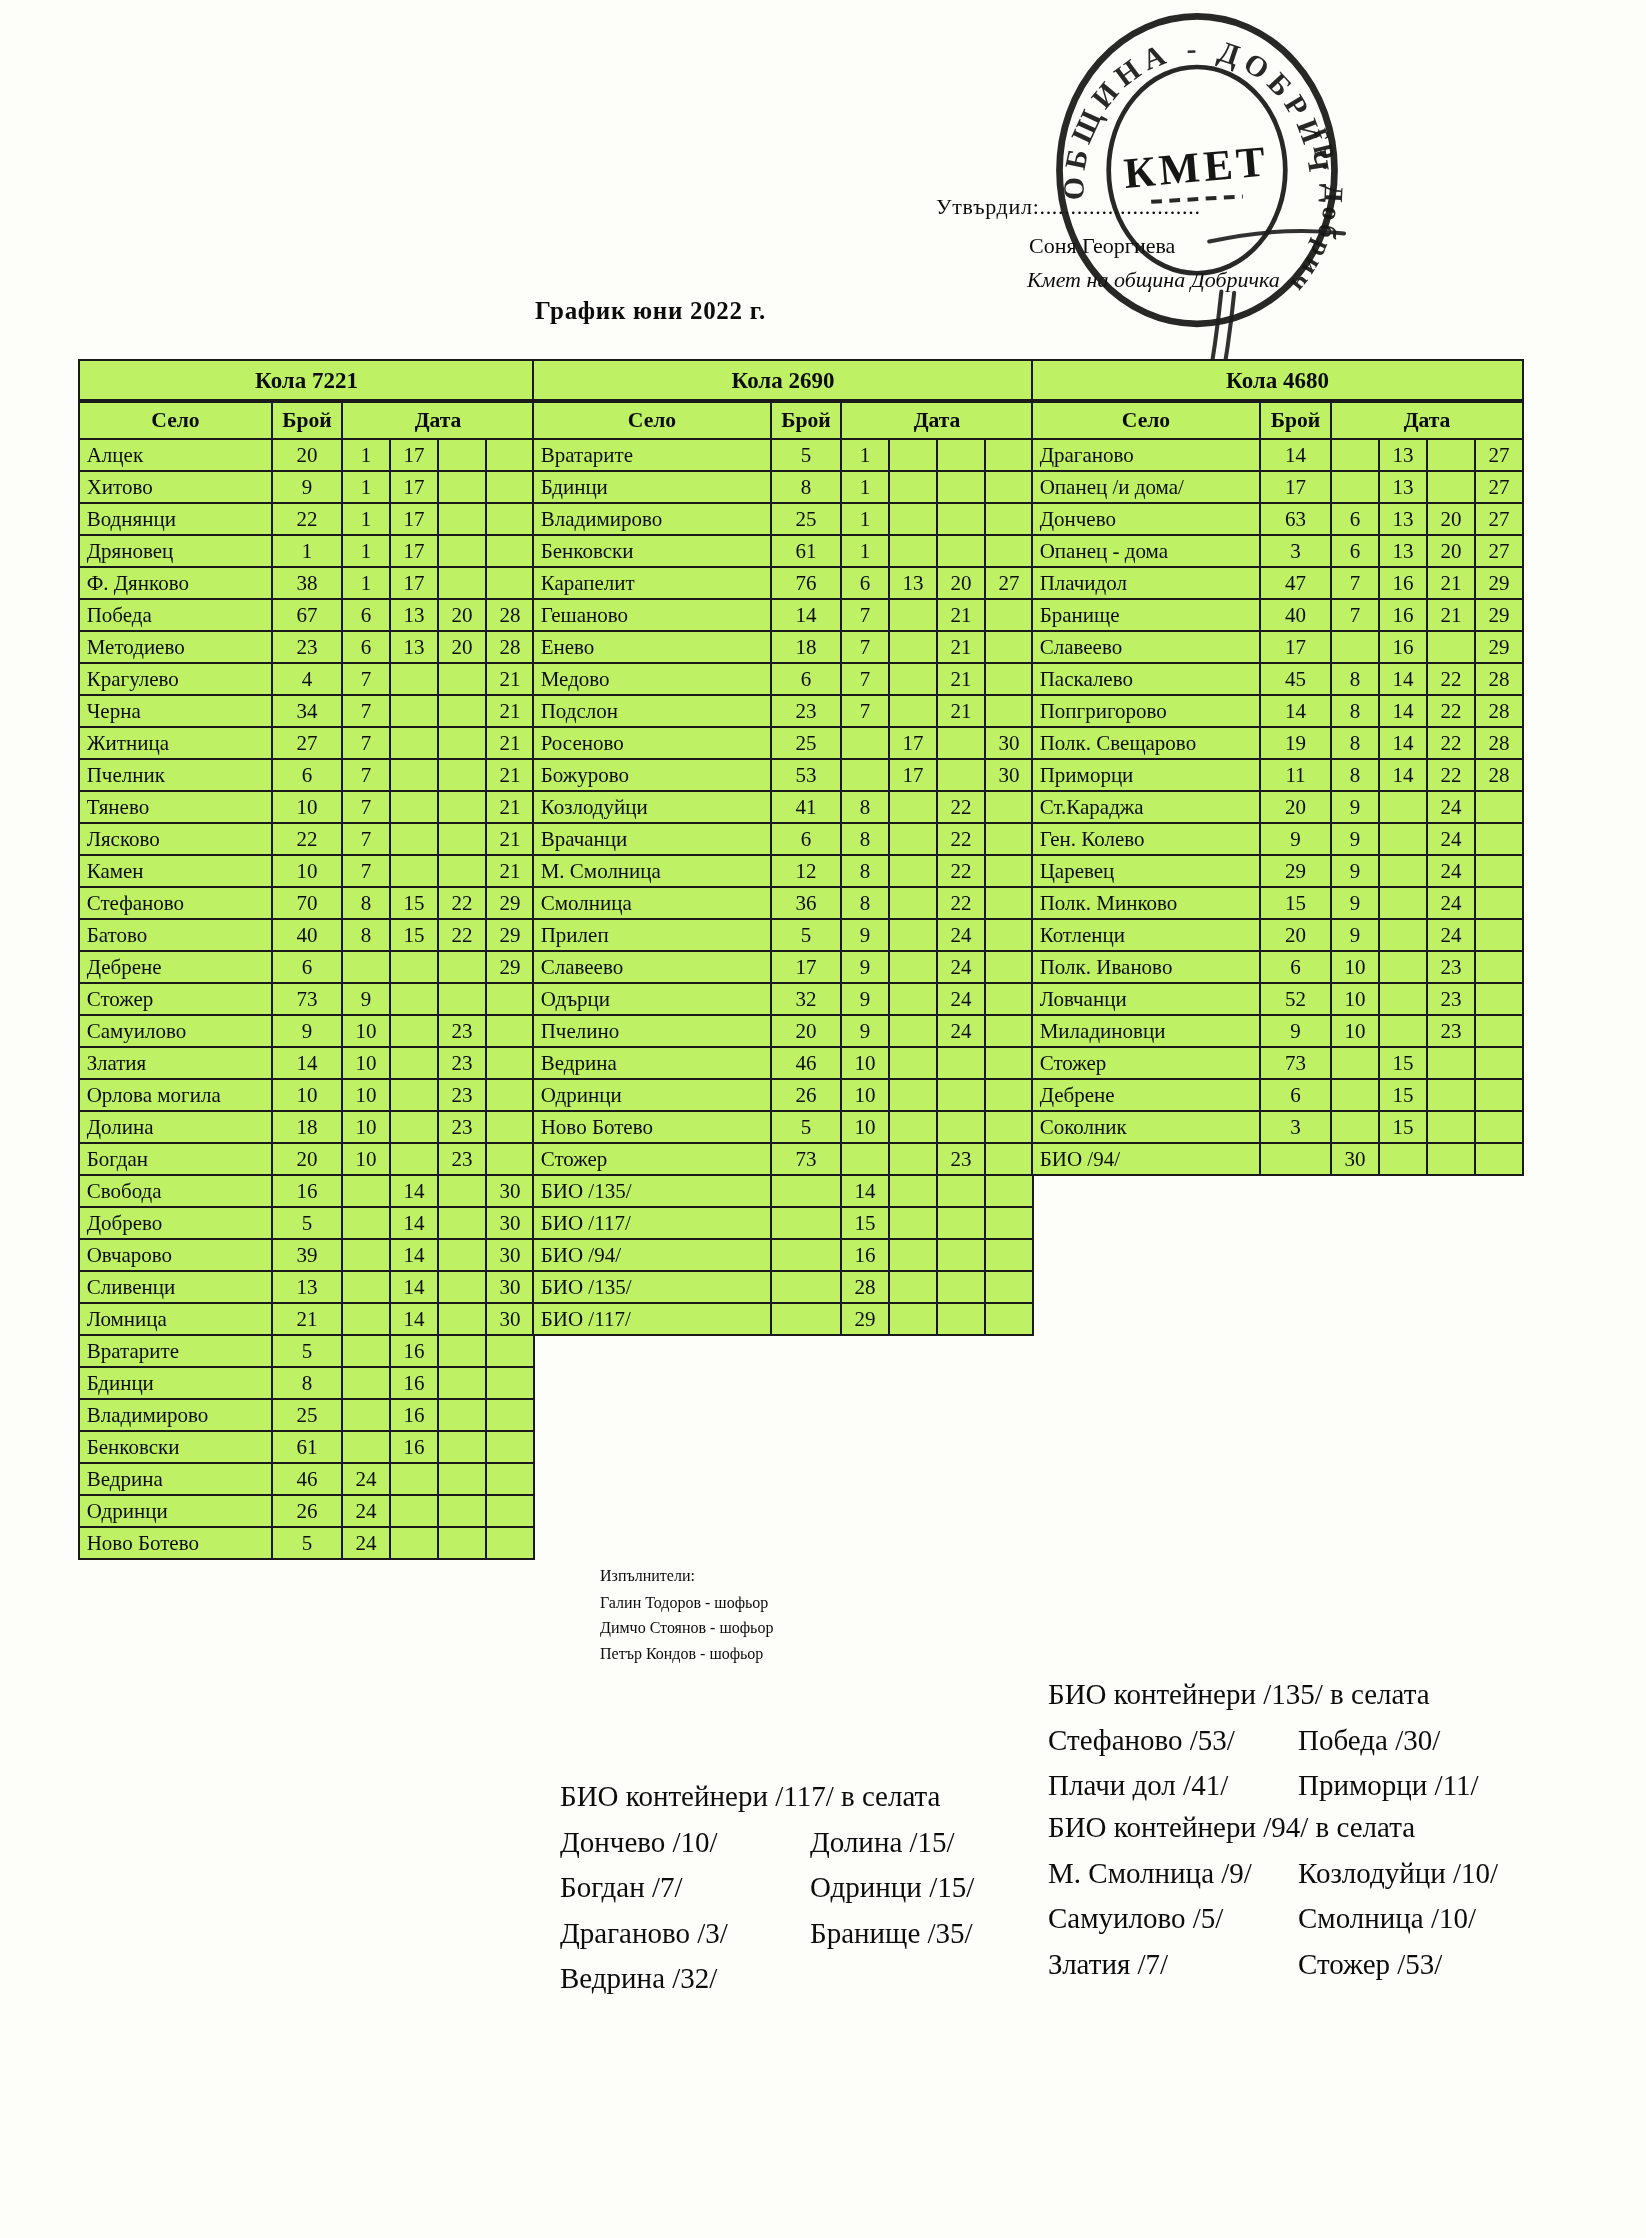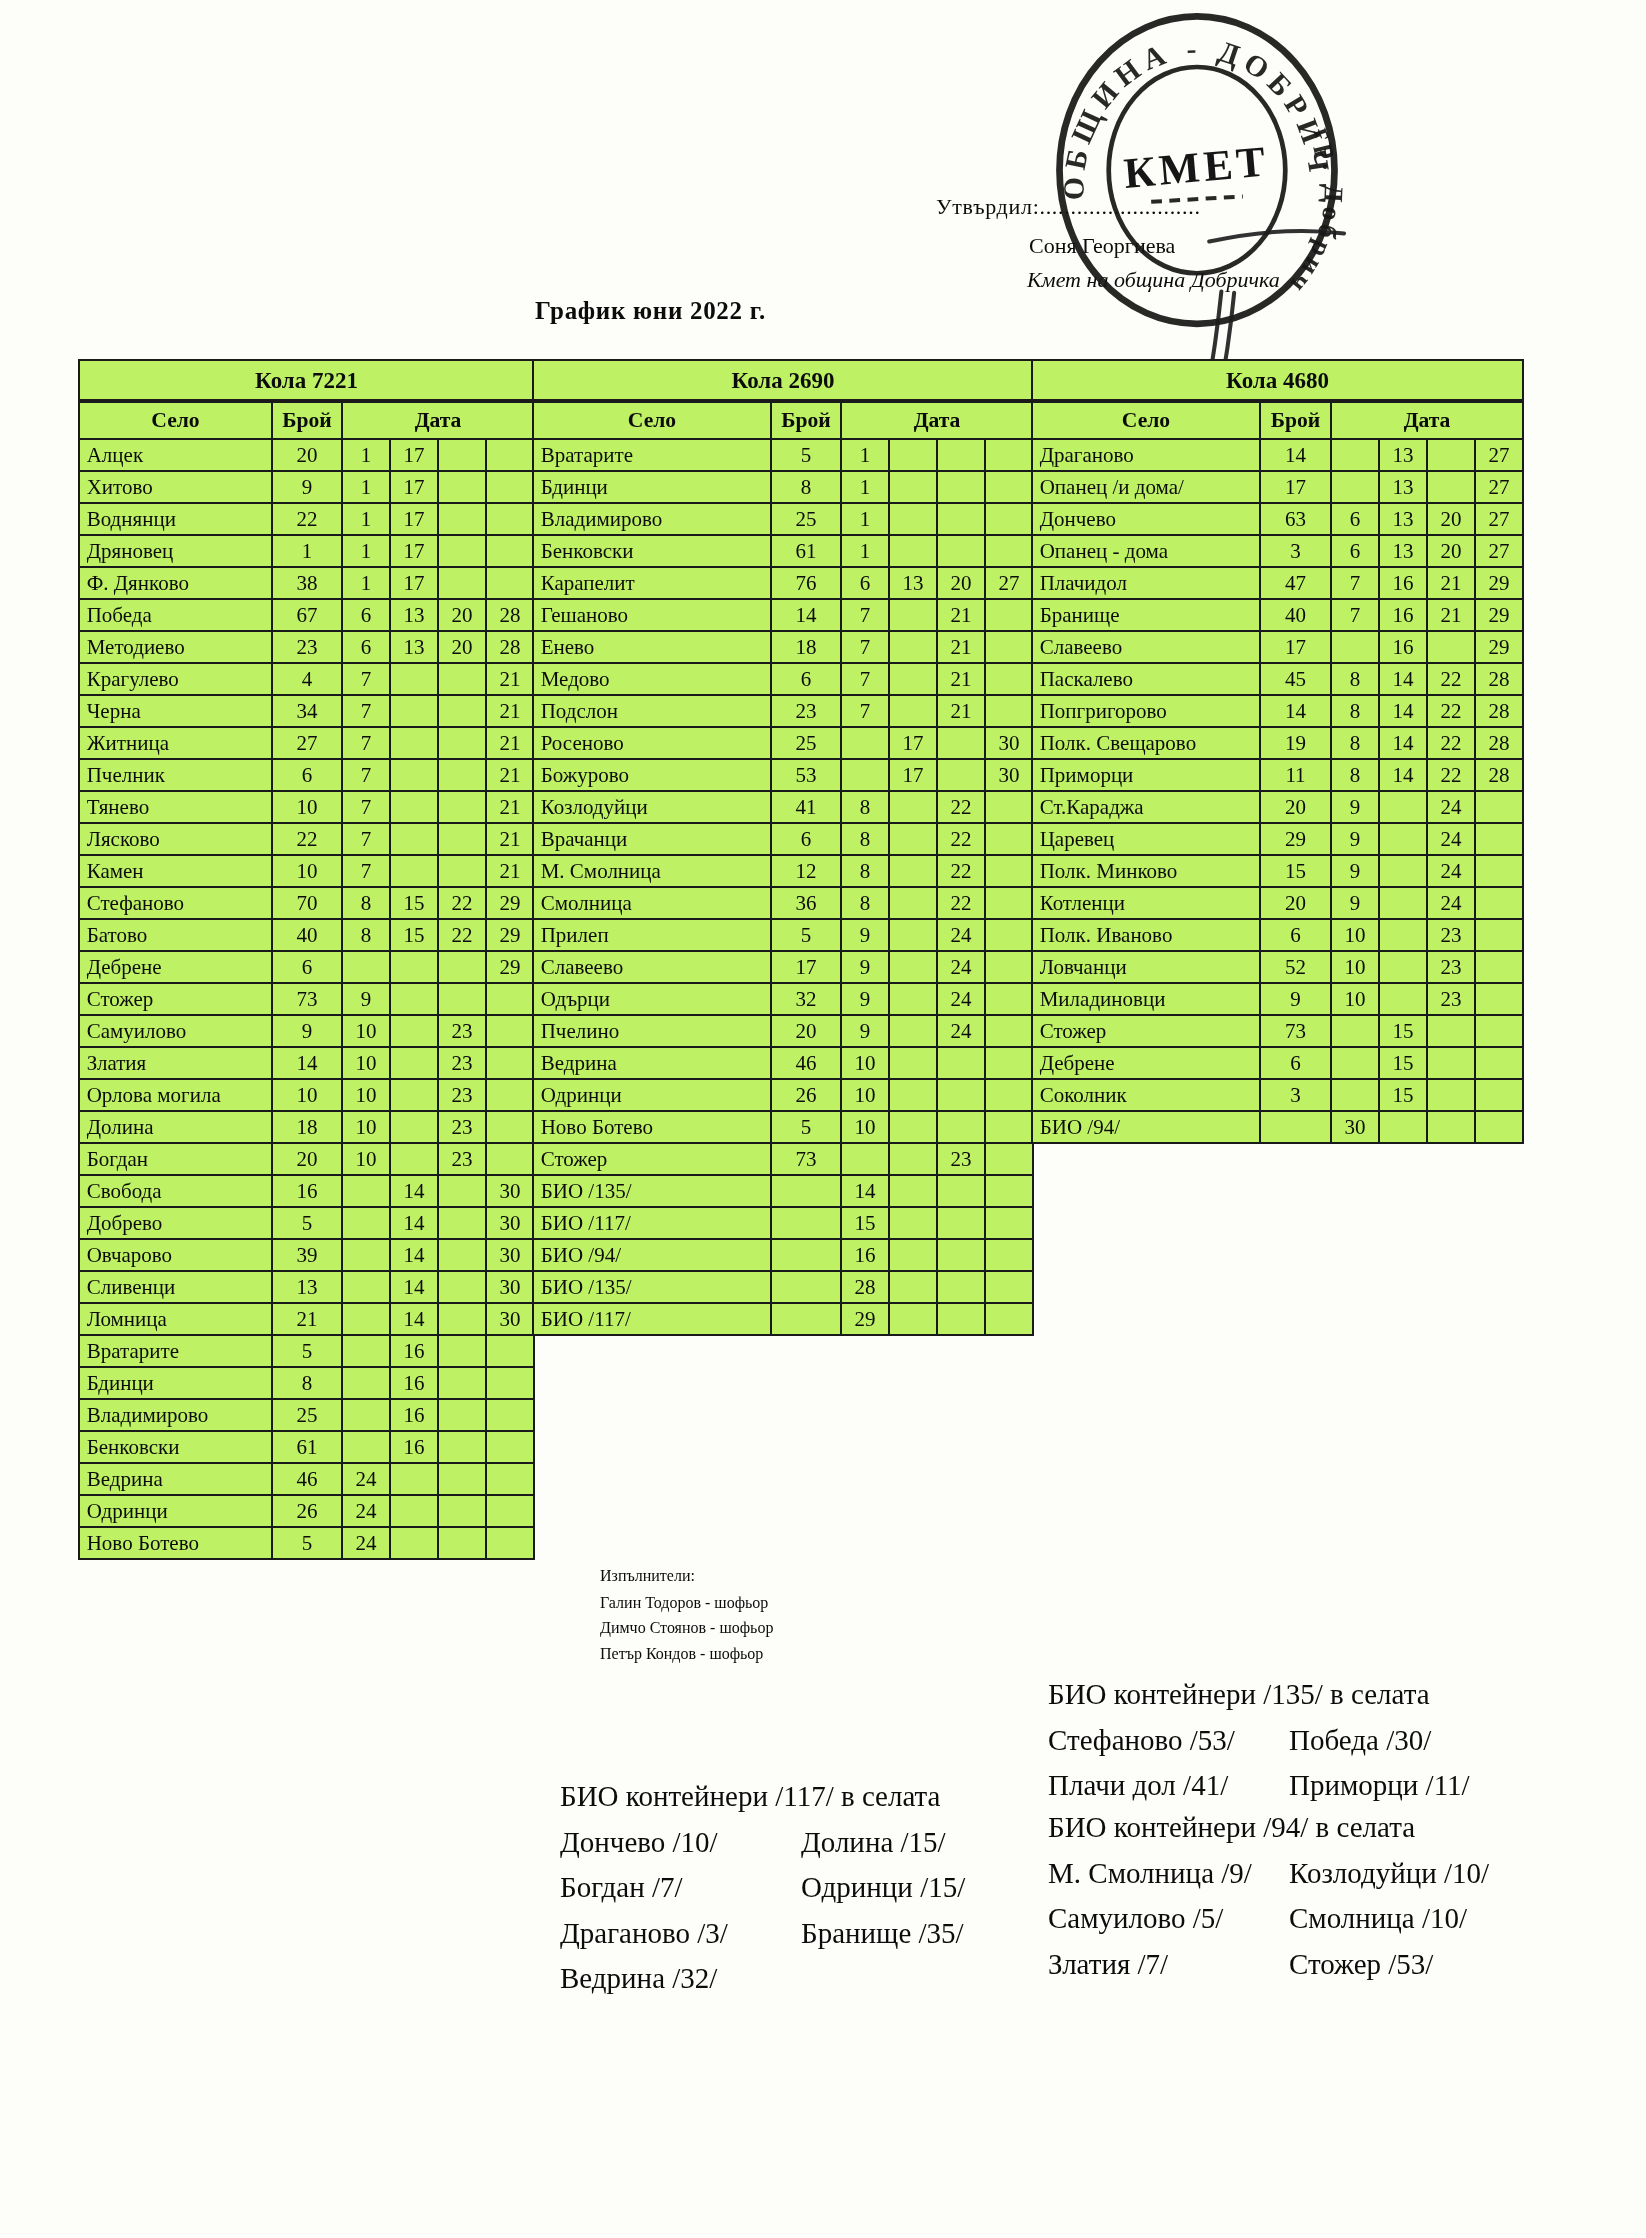--- a/index.html
+++ b/index.html
@@ -32,21 +32,21 @@
   #t1{left:78px;top:359px;width:454px;}
   #t2{left:532px;top:359px;width:500px;}
   #t3{left:1031px;top:359px;width:492px;}
   #t1 col.c-selo{width:193px}#t1 col.c-broy{width:70px}#t1 col.c-d{width:48px}
   #t2 col.c-selo{width:238px}#t2 col.c-broy{width:70px}#t2 col.c-d{width:48px}
   #t3 col.c-selo{width:228px}#t3 col.c-broy{width:71px}#t3 col.c-d{width:48px}
   
   .txtblock{position:absolute;font-size:16px;line-height:1.6;margin-left:40px;}
   .txtblock .hd{margin:0 0 1.3px 0;}
   .bio{position:absolute;font-size:29px;line-height:1.57;}
-  .bio .cols{display:flex;gap:8px;}
+  .bio .cols{display:flex;gap:17px;}
   .bio .col1{width:233px;}
   .bio .col2{width:auto;}
   
   .ink{position:absolute;left:0;top:0;pointer-events:none;}
 </style>
 </head>
 <body>
 
 <div class="page">
 
@@ -747,20 +747,28 @@
         </tr>
         <tr>
           <td class="selo">Ст.Караджа</td>
           <td class="broy">20</td>
           <td class="d">9</td>
           <td class="d"></td>
           <td class="d">24</td>
           <td class="d"></td>
         </tr>
         <tr>
+          <td class="selo">Ген. Колево</td>
+          <td class="broy">9</td>
+          <td class="d">9</td>
+          <td class="d"></td>
+          <td class="d">24</td>
+          <td class="d"></td>
+        </tr>
+        <tr>
           <td class="selo">Царевец</td>
           <td class="broy">29</td>
           <td class="d">9</td>
           <td class="d"></td>
           <td class="d">24</td>
           <td class="d"></td>
         </tr>
         <tr>
           <td class="selo">Полк. Минково</td>
           <td class="broy">15</td>

